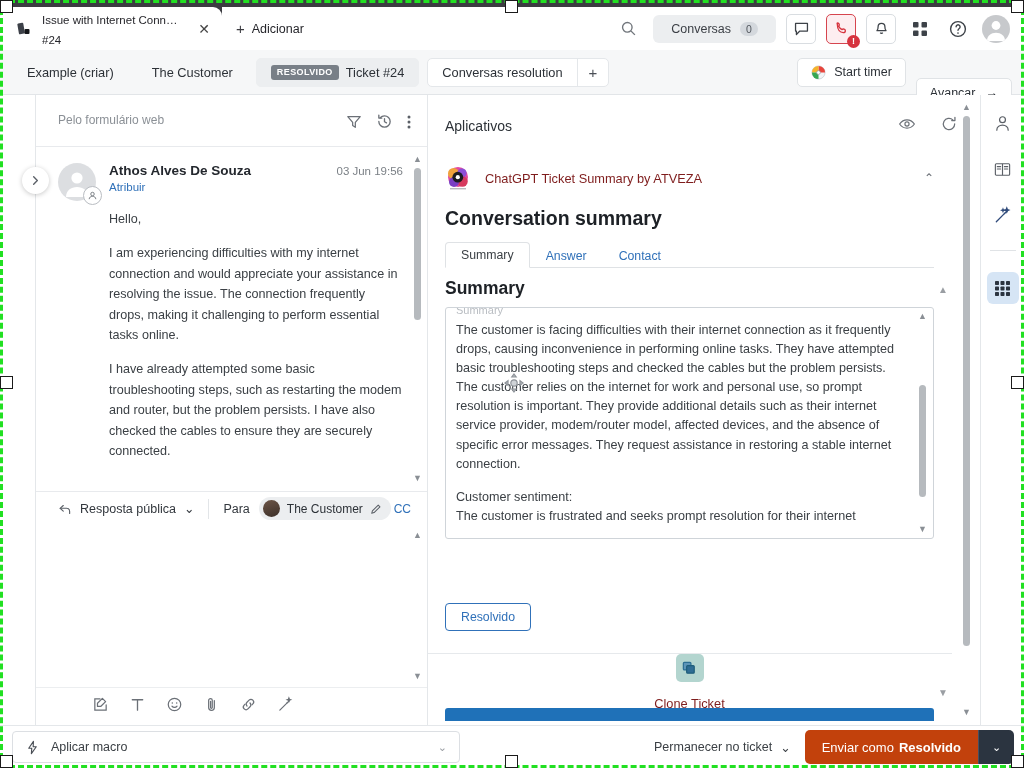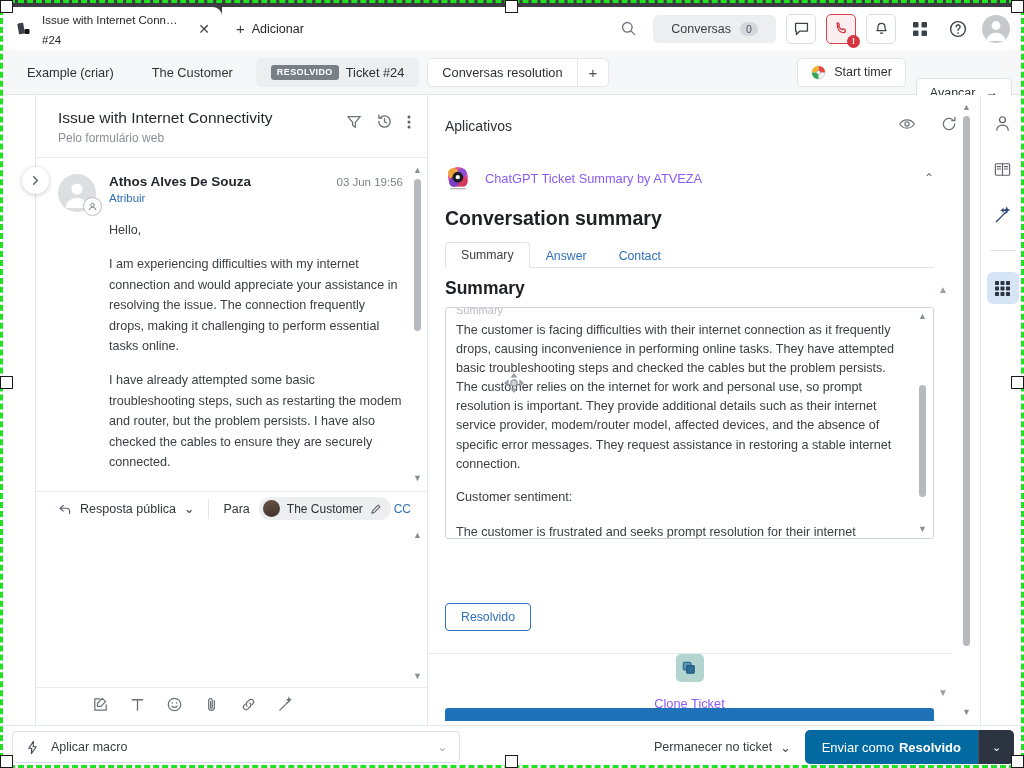--- a/index.html
+++ b/index.html
@@ -171,21 +171,21 @@
   
   .apps-pane { flex:1; display:flex; flex-direction:column; position:relative; background:#fff; min-width:0; }
   .apps-head { height:62px; display:flex; align-items:center; padding:0 22px 0 17px; }
   .apps-title { font-size:14px; color:#2c3137; }
   .apps-head-actions { margin-left:auto; display:flex; align-items:center; gap:24px; }
 
   .apps-body { flex:1; overflow:hidden; position:relative; padding-right:28px; }
   .app-card { padding:0 18px 0 17px; }
   .app-card-head { display:flex; align-items:center; gap:14px; height:42px; }
   .app-logo-gpt { width:26px; height:26px; position:relative; flex:0 0 26px; }
-  .app-name { font-size:12.8px; color:#8b5cf6; }
+  .app-name { font-size:12.8px; color:#7f1d1d; }
   .app-chevron { margin-left:auto; color:#6b7077; font-size:12px; }
 
   .conv-summary-h { font-size:19.5px; font-weight:bold; color:#1d2126; margin:8px 0 10px 0; }
   .tabs-row { display:flex; align-items:flex-end; border-bottom:1px solid #dfe2e5; height:28px; }
   .tab-it { font-size:12.3px; padding:5px 16px; color:#3071b9; position:relative; top:1px; }
   .tab-it.active {
     color:#3b4045; background:#fff; border:1px solid #dfe2e5; border-bottom:1px solid #fff;
     border-radius:4px 4px 0 0; padding:5px 15px;
   }
   .summary-h2 { font-size:17.5px; font-weight:bold; color:#1d2126; margin:10px 0 8px 0; }
@@ -226,21 +226,21 @@
   }
   .macro-select {
     width:448px; height:32px; border:1px solid #dcdfe3; border-radius:4px; background:#fff;
     display:flex; align-items:center; gap:11px; padding:0 12px; font-size:12.5px; color:#3b4045;
   }
   .macro-select .ms-chev { margin-left:auto; color:#9a9ea3; font-size:11px; }
   .bb-right { margin-left:auto; display:flex; align-items:center; gap:14px; }
   .stay-ticket { display:flex; align-items:center; gap:8px; font-size:12.5px; color:#3b4045; }
   .send-group { display:flex; align-items:stretch; }
   .send-btn {
-    background:#0369a1; color:#fff; font-size:13px; border-radius:5px 0 0 5px;
+    background:#c2410c; color:#fff; font-size:13px; border-radius:5px 0 0 5px;
     padding:0 17px; display:flex; align-items:center; gap:5px; height:34px;
   }
   .send-btn .strong { font-weight:bold; }
   .send-split {
     background:#2b3440; color:#fff; border-radius:0 5px 5px 0; width:36px; height:34px;
     display:flex; align-items:center; justify-content:center; border-left:1px solid #465061; font-size:11px;
   }
 
   .crosshair { position:absolute; left:503px; top:372px; width:22px; height:22px; z-index:500; }
 </style>
@@ -358,21 +358,20 @@
     <div class="rail-toggle">
       <svg width="11" height="11" viewBox="0 0 12 12" fill="none" stroke="#5b6067" stroke-width="1.5">
         <path d="M4 2l4 4-4 4" stroke-linecap="round" stroke-linejoin="round"></path>
       </svg>
     </div>
   </div>
 
   <div class="conv-pane">
     <div class="conv-head">
       <div class="ch-text">
-        <div class="conv-title">Issue with Internet Connectivity</div>
         <div class="conv-sub">Pelo formulário web</div>
       </div>
       <div class="ch-actions">
         <span>
           <svg width="16" height="16" viewBox="0 0 18 18" fill="none" stroke="#6b7077" stroke-width="1.4">
             <path d="M2 3h14l-5.5 6.5V15L7.5 13V9.5z" stroke-linejoin="round"></path>
           </svg>
         </span>
         <span>
           <svg width="17" height="17" viewBox="0 0 18 18" fill="none" stroke="#6b7077" stroke-width="1.4">
@@ -539,21 +538,21 @@
           <span class="tab-it">Answer</span>
           <span class="tab-it">Contact</span>
         </div>
 
         <div class="summary-h2">Summary</div>
 
         <div class="summary-box">
           <div class="summary-inner">
             <p class="summary-clip-top" style="color:#b9bdc2;font-size:11px;margin-bottom:2px;">Summary</p>
             <p>The customer is facing difficulties with their internet connection as it frequently drops, causing inconvenience in performing online tasks. They have attempted basic troubleshooting steps and checked the cables but the problem persists. The customer relies on the internet for work and personal use, so prompt resolution is important. They provide additional details such as their internet service provider, modem/router model, affected devices, and the absence of specific error messages. They request assistance in restoring a stable internet connection.</p>
-            <p style="margin-bottom:16px">Customer sentiment:</p>
+            <p style="margin-bottom:0">Customer sentiment:</p>
             <p>The customer is frustrated and seeks prompt resolution for their internet</p>
           </div>
           <div class="vscroll" style="top:4px;bottom:4px;right:5px;">
             <span class="arrow">▲</span>
             <span class="track">
               <span class="thumb" style="top:60px;height:112px;"></span>
             </span>
             <span class="arrow">▼</span>
           </div>
         </div>

